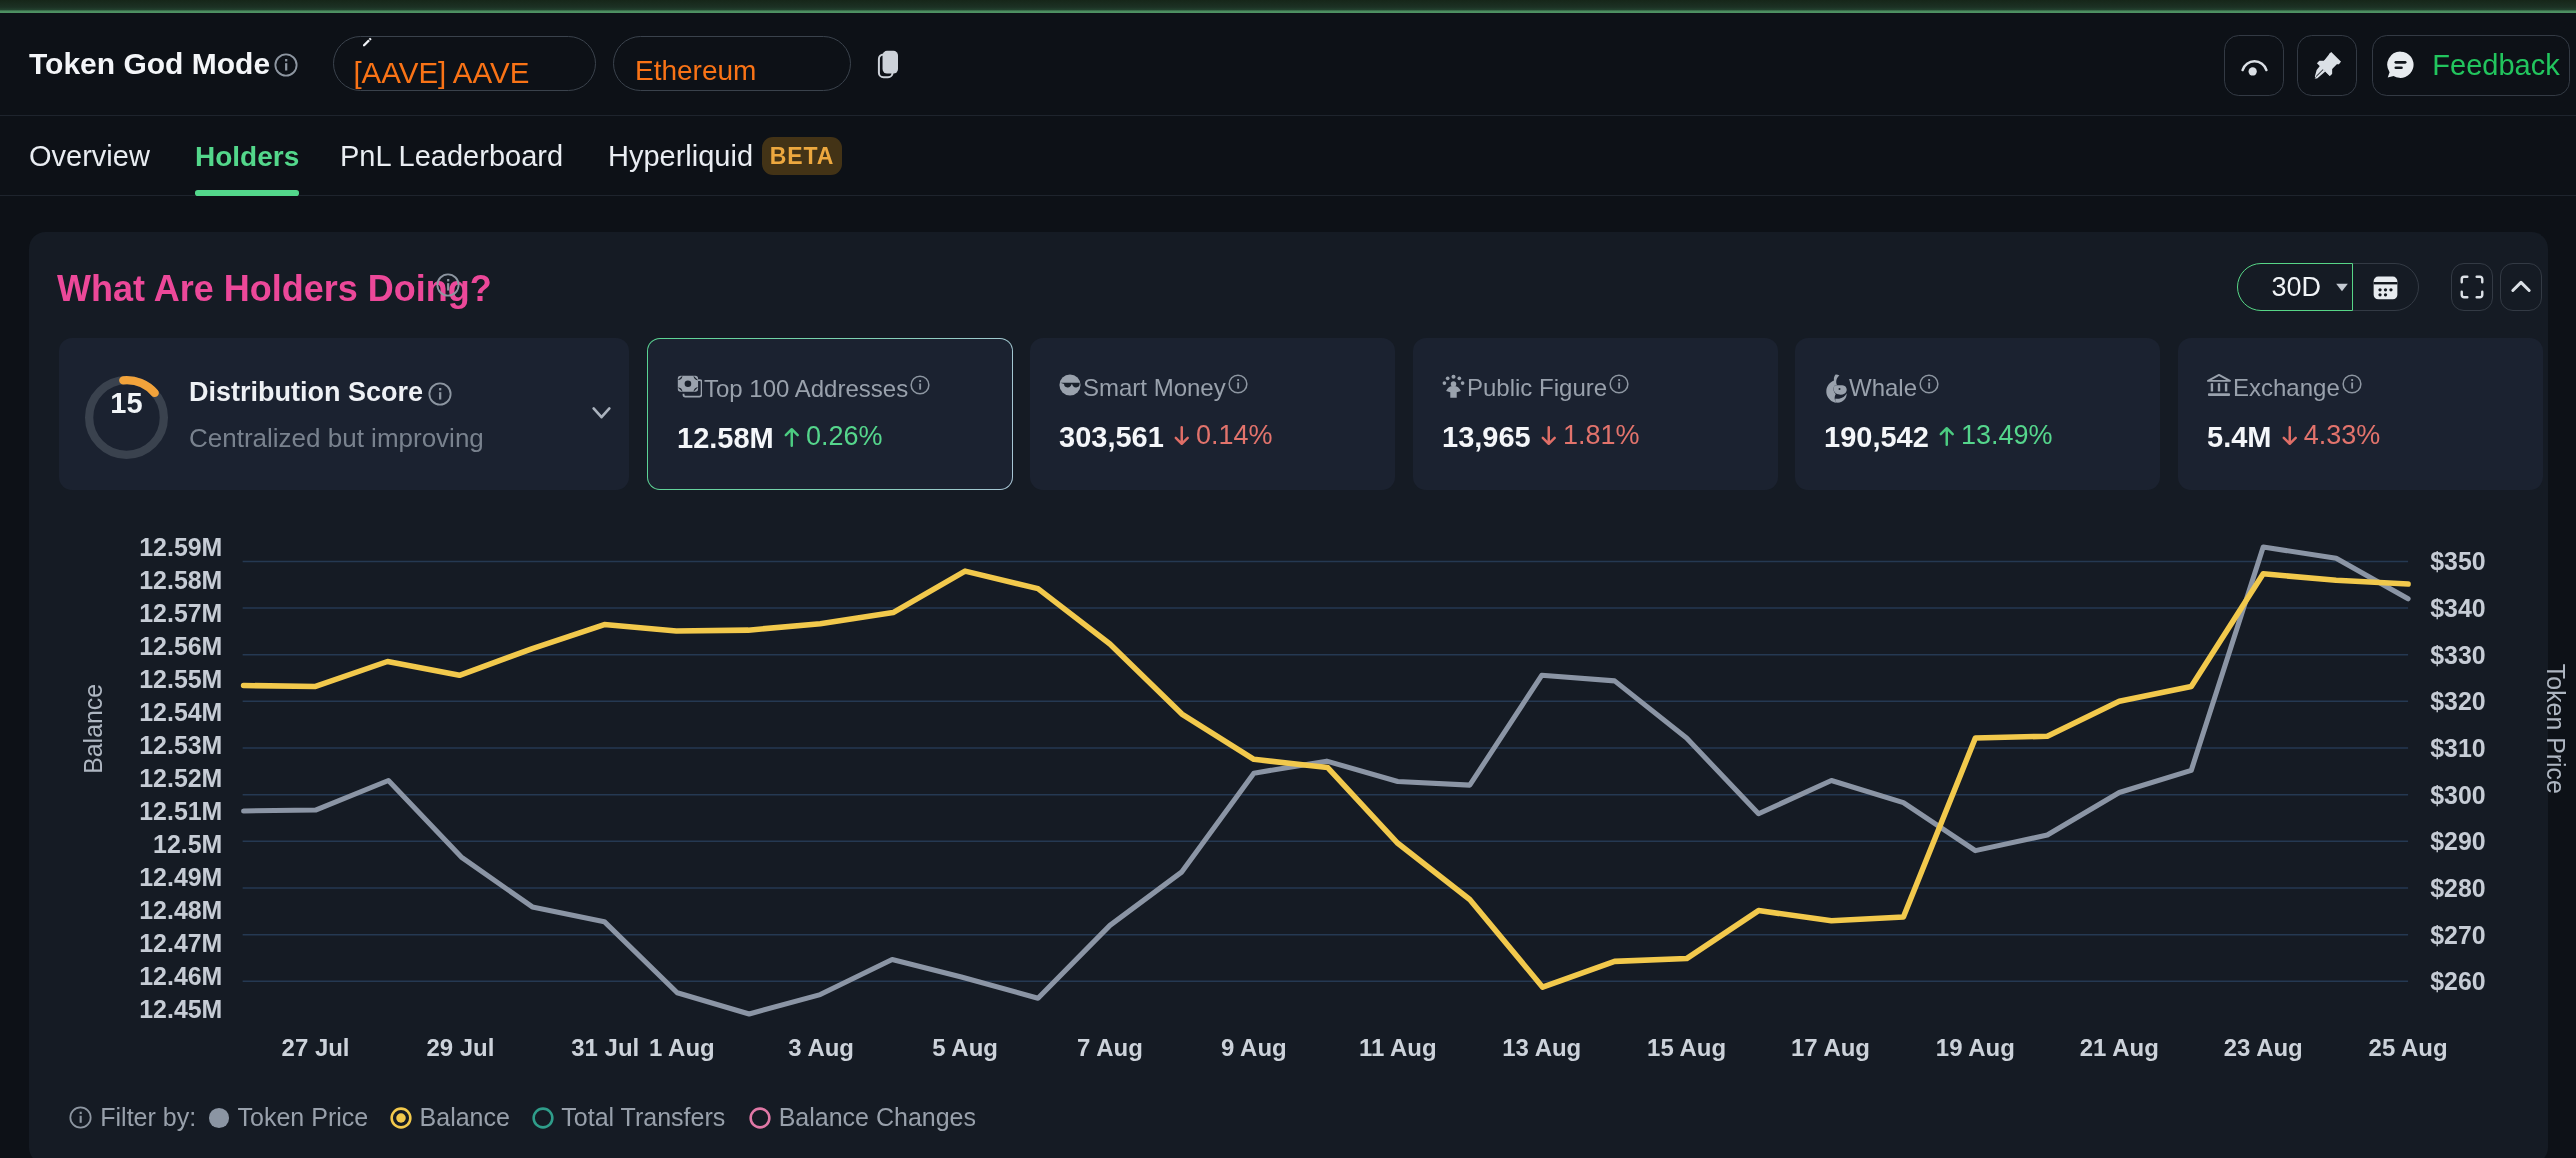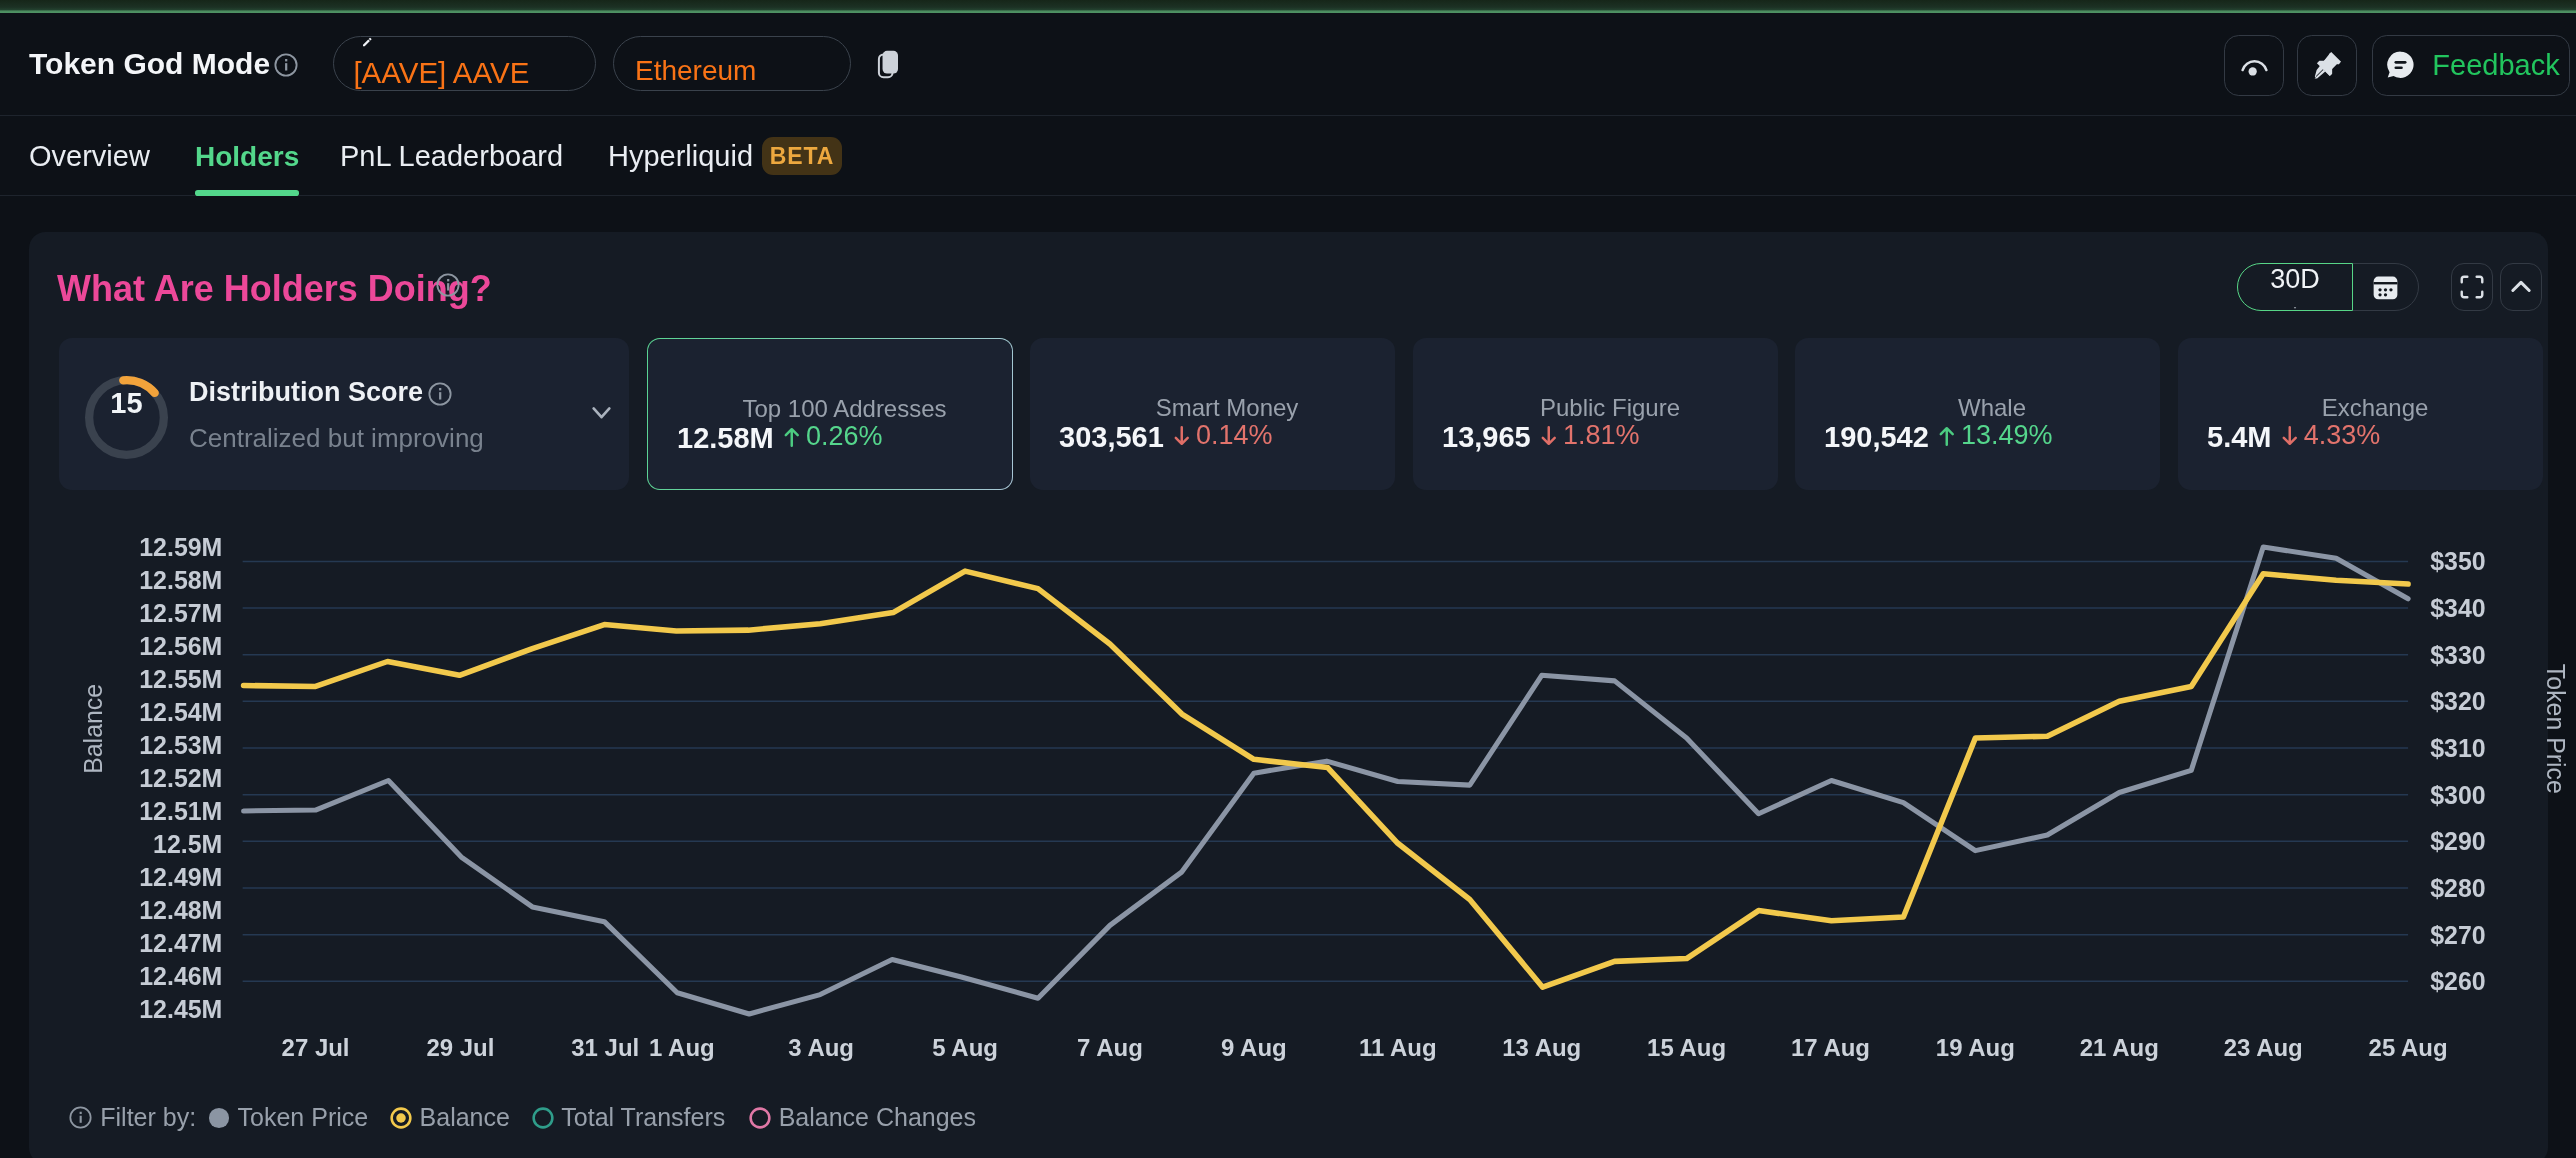--- a/index.html
+++ b/index.html
@@ -28,33 +28,33 @@
   .tab { top:140px; font-size:29px; color:#e9edf2; }
   #tab-underline { left:195px; top:190px; width:104px; height:5.5px; border-radius:2.8px; background:#53d78b; }
   #beta { left:762px; top:137px; width:80px; height:38px; border-radius:11px; background:#433316;
     color:#eda83f; font-size:23px; font-weight:bold; display:flex; align-items:center; justify-content:center; letter-spacing:0.9px; }
 
   
   #panel { left:29px; top:232px; width:2519px; height:932px; border-radius:16.6px; background:#151b24; }
   #p-title { left:57px; top:268px; font-size:36px; font-weight:bold; color:#ec4899; }
 
   #btn-30d { left:2237px; top:263px; width:116px; height:48px; border:1.8px solid #57d687;
-    border-radius:24px 0 0 24px; display:flex; align-items:center; justify-content:center; gap:11px;
-    font-size:27px; color:#f0f3f6; background:#151b24; z-index:3;flex-direction:column;}
+    border-radius:24px 0 0 24px; display:flex; align-items:center; justify-content:flex-end; gap:11px;
+    font-size:27px; color:#f0f3f6; background:#151b24; z-index:3;}
   #btn-cal { left:2352px; top:263px; width:67px; height:48px; border:1.8px solid #333a44;
     border-radius:0 24px 24px 0; display:flex; align-items:center; justify-content:center; }
   #btn-fs  { left:2451px; top:263px; width:42px; height:48px; border:1.8px solid #333a44; border-radius:13px;
     display:flex; align-items:center; justify-content:center; }
   #btn-up  { left:2500px; top:263px; width:42px; height:48px; border:1.8px solid #333a44; border-radius:13px;
     display:flex; align-items:center; justify-content:center; }
 
   
   .card { top:338px; height:152px; border-radius:13px; background:#1b2230; }
   .scard { padding:36px 0 0 29px; }
-  .crow1 { display:flex; align-items:center; gap:20px; height:24px;flex-direction:column; }
+  .crow1 { display:flex; gap:2px; height:24px; }
   .ctitle { font-size:24px; color:#99a1ac; white-space:nowrap; }
   .crow2 { display:flex; align-items:baseline; gap:9.2px; margin-top:22px; }
   .cval { font-size:29px; font-weight:bold; color:#f4f6f9; }
   .cpct { font-size:27px; } .pr { display:flex; align-items:center; gap:3.7px; }
   .green { color:#55d68c; }
   .red { color:#e2736c; }
   #card-dist { left:59px; width:570px; }
   #card-top  { left:647px; width:366px; background:linear-gradient(#1b2230,#1b2230) padding-box,
                linear-gradient(100deg,#59d492,#7fd2b4 55%,#a9c6d6) border-box;
                border:1.8px solid transparent; }

